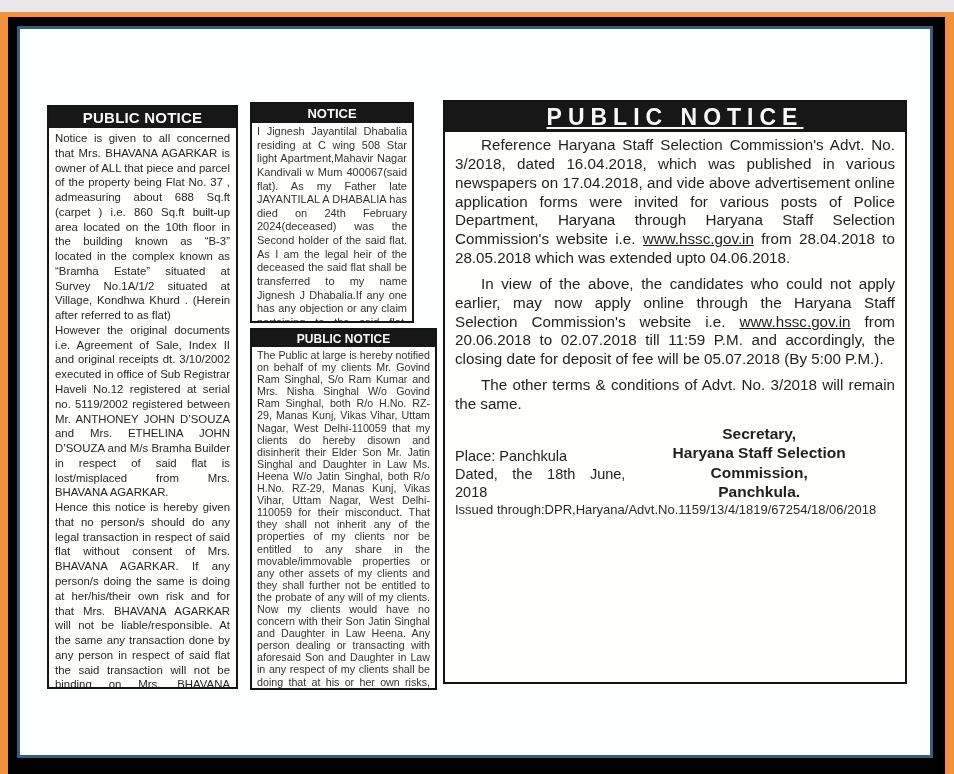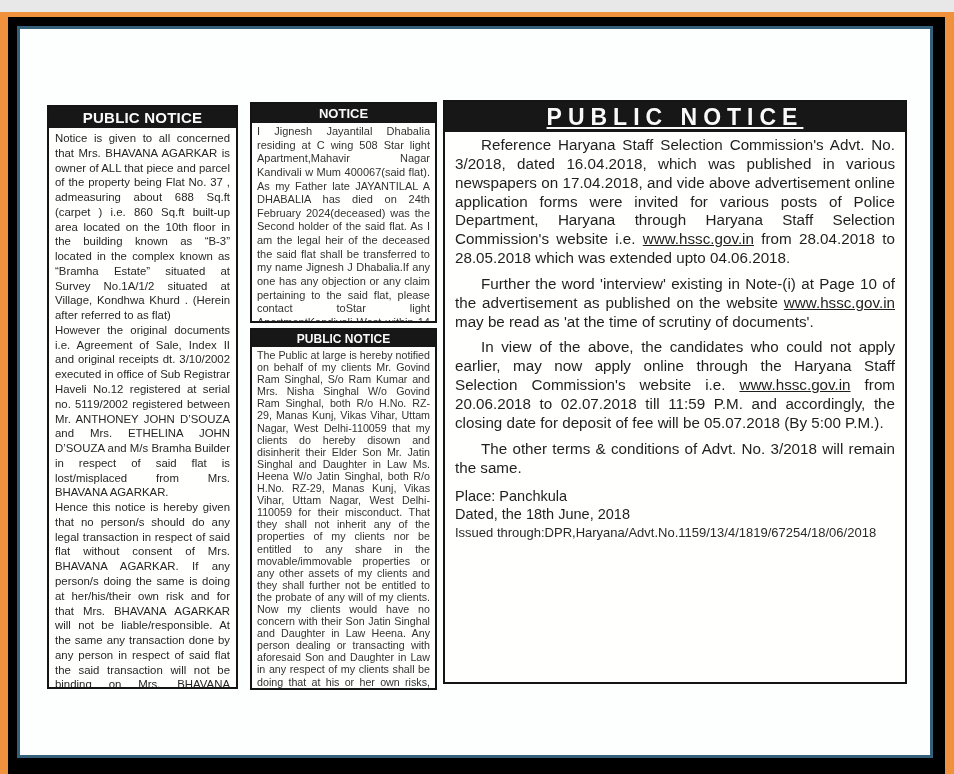--- a/index.html
+++ b/index.html
@@ -23,21 +23,21 @@
   .notice-header{
     background:#171717;color:#fafafa;font-weight:bold;text-align:center;
     display:flex;align-items:center;justify-content:center;
   }
   
   .n-left{left:47px;top:93px;width:191px;height:584px;}
   .n-left .notice-header{height:21px;font-size:15px;letter-spacing:.2px;}
   .n-left .body{padding:3px 6px 2px 6px;font-size:11.4px;line-height:1.295;text-align:justify;color:#262626;}
   .n-left .body p{margin:0;}
   
-  .n-mid1{left:250px;top:90px;width:187px;height:221px;}
+  .n-mid1{left:250px;top:90px;width:164px;height:221px;}
   .n-mid1 .notice-header{height:19px;font-size:13px;}
   .n-mid1 .body{padding:2px 5px;font-size:11px;line-height:1.24;text-align:justify;color:#333;}
   .n-mid1 .body p{margin:0;}
   
   .n-mid2{left:250px;top:316px;width:187px;height:362px;}
   .n-mid2 .notice-header{height:17px;font-size:12px;}
   .n-mid2 .body{padding:2px 5px;font-size:10.7px;line-height:1.13;text-align:justify;color:#333;}
   .n-mid2 .body p{margin:0;}
   
   .n-right{left:443px;top:88px;width:464px;height:584px;}
@@ -94,26 +94,30 @@
 
     </div>
   </div>
 
   <div class="notice n-right">
     <div class="notice-header">
       <span>PUBLIC NOTICE</span>
     </div>
     <div class="body">
       <p>Reference Haryana Staff Selection Commission's Advt. No. 3/2018, dated 16.04.2018, which was published in various newspapers on 17.04.2018, and vide above advertisement online application forms were invited for various posts of Police Department, Haryana through Haryana Staff Selection Commission's website i.e. <u>www.hssc.gov.in</u> from 28.04.2018 to 28.05.2018 which was extended upto 04.06.2018.</p>
-      <p>Further the word 'interview' existing in Note-(i) at Page 10 of the advertisement as published on the website <u>www.hssc.gov.in</u> may be read as 'at the time of scrutiny of documents'.</p>
       <p>In view of the above, the candidates who could not apply earlier, may now apply online through the Haryana Staff Selection Commission's website i.e. <u>www.hssc.gov.in</u> from 20.06.2018 to 02.07.2018 till 11:59 P.M. and accordingly, the closing date for deposit of fee will be 05.07.2018 (By 5:00 P.M.).</p>
       <p>The other terms &amp; conditions of Advt. No. 3/2018 will remain the same.</p>
       <div class="rn-bottom">
         <div class="rn-place">
           <div>Place: Panchkula</div>
           <div>Dated, the 18th June, 2018</div>
+        </div>
+        <div class="rn-sign">
+          <div>Secretary,</div>
+          <div>Haryana Staff Selection Commission,</div>
+          <div>Panchkula.</div>
         </div>
       </div>
       <div class="rn-issued">Issued through:DPR,Haryana/Advt.No.1159/13/4/1819/67254/18/06/2018</div>
     </div>
   </div>
 
 </div>
 
 </body></html>

